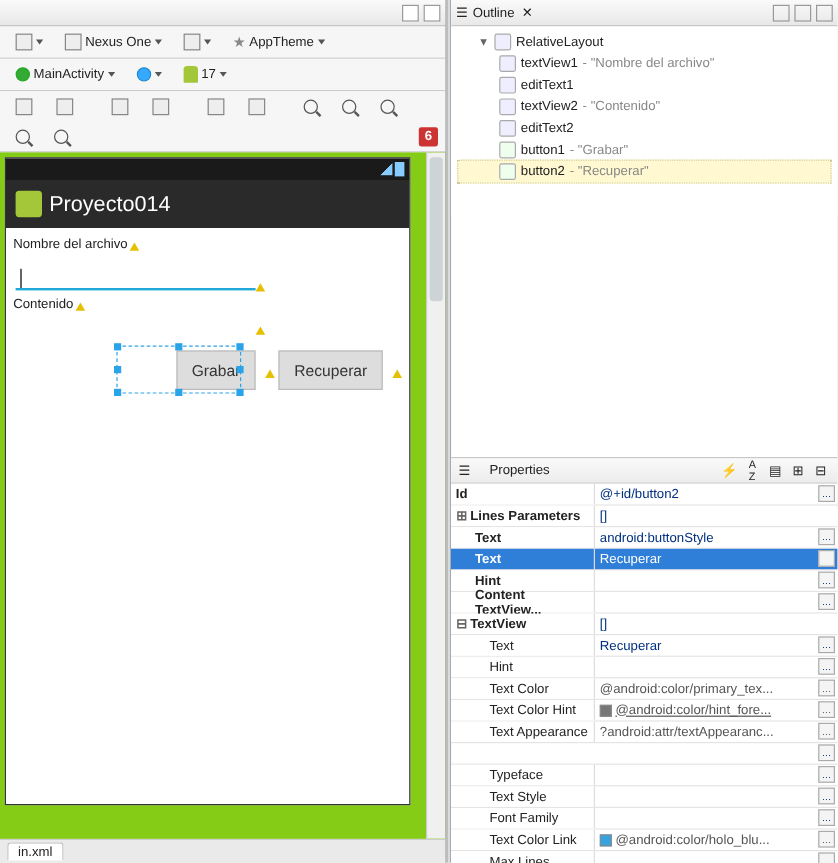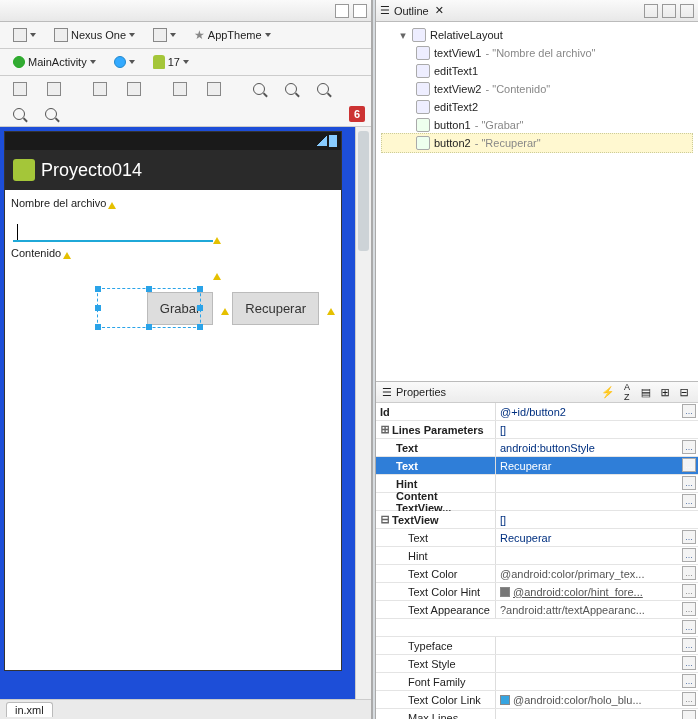--- a/index.html
+++ b/index.html
@@ -17,21 +17,21 @@
 .icon-sq { width: 14px; height: 14px; border: 1px solid #888; background: #eee; display:inline-block; }
 .green-circle { width: 12px; height: 12px; border-radius: 50%; background: #3a3; border: 1px solid #2a2; display:inline-block; }
 .blue-circle { width: 12px; height: 12px; border-radius: 50%; background: #3af; border: 1px solid #28c; display:inline-block; }
 .android { width: 12px; height: 14px; background: #a4c639; border-radius: 3px 3px 1px 1px; position: relative; display:inline-block; }
 .star { color:#888; font-size:12px; }
 .red-num { background:#c33; color:#fff; width:16px; height:16px; display:inline-flex; align-items:center; justify-content:center; font-weight:bold; border-radius:2px; }
 .magnify { width:12px; height:12px; border:1.5px solid #555; border-radius:50%; position:relative; display:inline-block; }
 .magnify::after { content:""; position:absolute; width:5px; height:1.5px; background:#555; transform:rotate(45deg); right:-4px; bottom:-1px; }
 
 
-.preview-wrap { flex: 1; background: #1d4ed8; position: relative; overflow: hidden; padding: 4px 0 0 4px; }
+.preview-wrap { flex: 1; background: #84cc16; position: relative; overflow: hidden; padding: 4px 0 0 4px; }
 .device { width: 338px; height: 540px; background: #fff; border: 1px solid #333; position: relative; }
 .statusbar { height: 18px; background: #1a1a1a; display:flex; justify-content:flex-end; align-items:center; padding:0 4px; gap:2px; }
 .statusbar .sig { width:10px; height:10px; background:linear-gradient(135deg,transparent 50%,#8cf 50%); }
 .statusbar .bat { width:8px; height:12px; background:#8cf; }
 .appbar { height: 40px; background: #2a2a2a; display:flex; align-items:center; padding:0 8px; gap:6px; }
 .appbar .appicon { width:22px; height:22px; background:#a4c639; border-radius:3px; }
 .appbar .apptitle { color:#fff; font-size:18px; }
 .device-body { padding: 4px 6px; position:relative; }
 .lbl { font-size: 12px; color:#222; margin-top:2px; }
 .warn { display:inline-block; width:0; height:0; border-left:4px solid transparent; border-right:4px solid transparent; border-bottom:7px solid #e5c000; margin-left:2px; vertical-align:baseline; position:relative; top:2px;}
@@ -268,21 +268,21 @@
         <span>button2</span>
         <span class="gray"> - "<span>Recuperar</span>"</span>
       </div>
     </div>
 
     <div style="flex:1"></div>
 
     <div class="props-wrap" style="height:338px; flex:0 0 auto;">
       <div class="props-header">
         <span>☰</span>
-        <span class="title" style="margin-left:4px;">Properties</span>
+        <span class="title" style="margin-left:16px;">Properties</span>
         <span class="spacer"></span>
         <span class="pic">⚡</span>
         <span class="pic" style="font-size:9px;">A<br>Z</span>
         <span class="pic">▤</span>
         <span class="pic">⊞</span>
         <span class="pic">⊟</span>
       </div>
       <div class="props-tbl">
         <div class="prow">
             <div class="k bold">Id</div>

